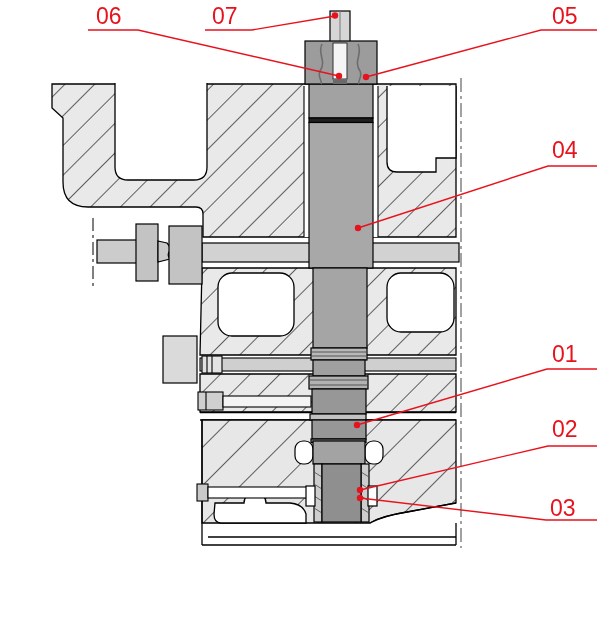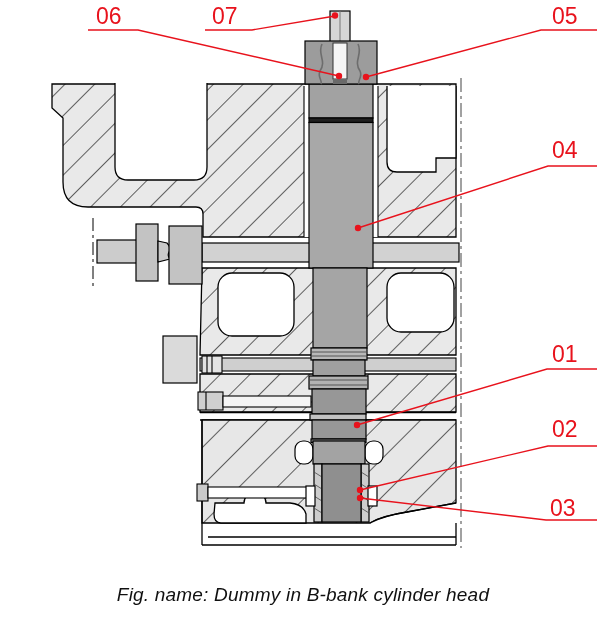--- a/index.html
+++ b/index.html
@@ -197,14 +197,13 @@
 
   <text class="callout" x="96" y="24">06</text>
   <text class="callout" x="212" y="24">07</text>
   <text class="callout" x="552" y="24">05</text>
   <text class="callout" x="552" y="158">04</text>
   <text class="callout" x="552" y="362">01</text>
   <text class="callout" x="552" y="437">02</text>
   <text class="callout" x="550" y="516">03</text>
 </svg>
 
-<div class="caption">Fig. name: Dummy in B-bank cylinder head</div>
 </div>
 
 </body></html>

